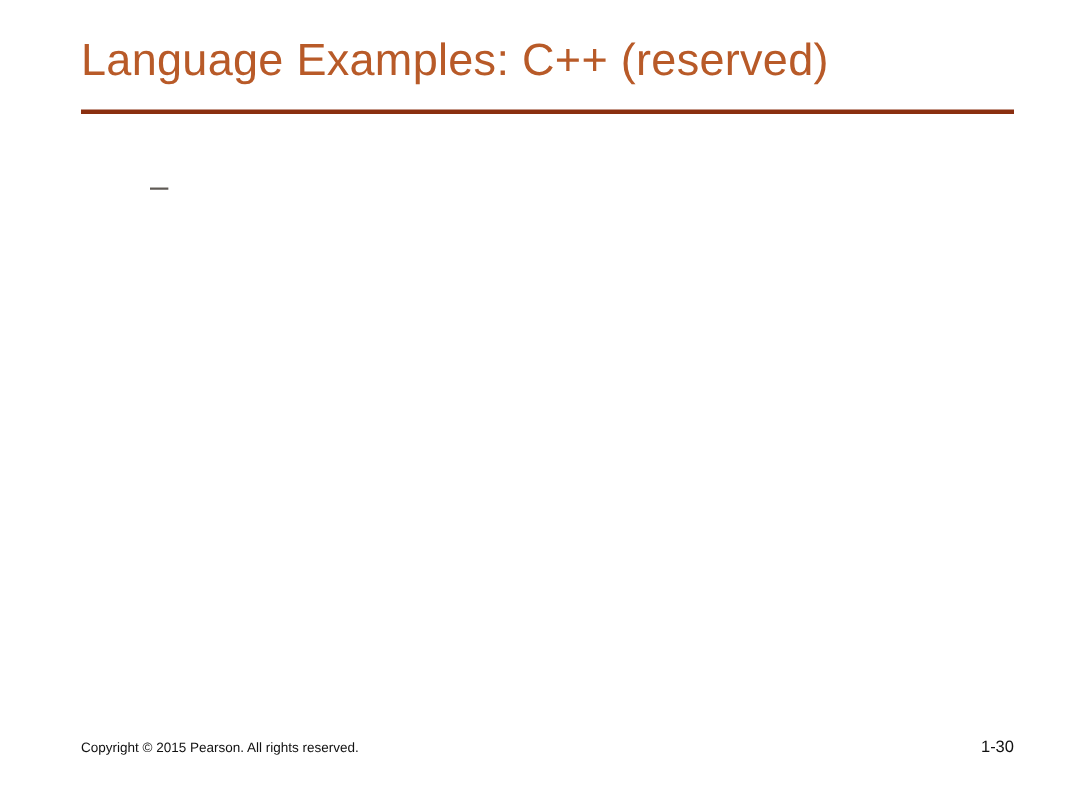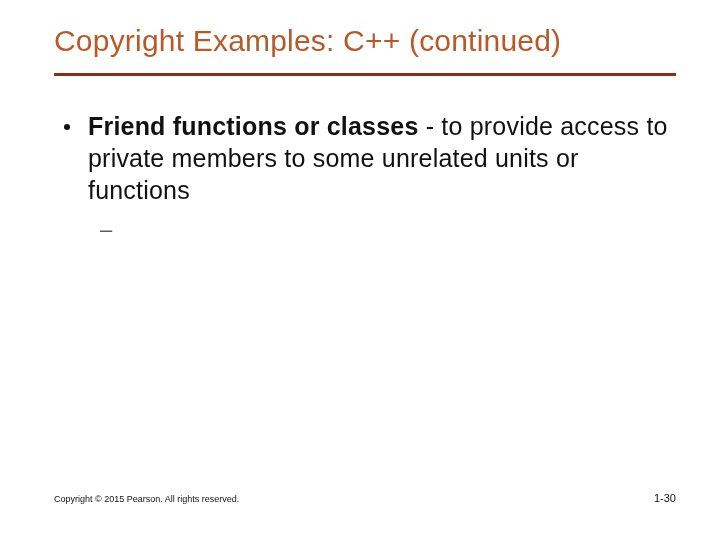--- a/index.html
+++ b/index.html
@@ -92,30 +92,24 @@
     font-size: 11px;
     color: #111;
     margin-left: 44px;
   }
 </style>
 </head>
 <body>
 
 <div class="slide">
 
-  <div class="title">Copyright Examples: C++ (continued)</div>
+  <div class="title">Language Examples: C++ (reserved)</div>
   <div class="rule"></div>
 
   <div class="content">
-    <div class="bullet-row">
-      <div class="bullet-dot"></div>
-      <div class="bullet-text">
-        <span class="bold">Friend functions or classes</span><span> - to provide access to private members to some unrelated units or functions</span>
-      </div>
-    </div>
     <div class="sub-row">
       <div class="sub-dash">–</div>
     </div>
   </div>
 
   <div class="footer">
     <div class="copyright">Copyright © 2015 Pearson. All rights reserved.</div>
     <div class="pagenum">1-30</div>
   </div>
 

